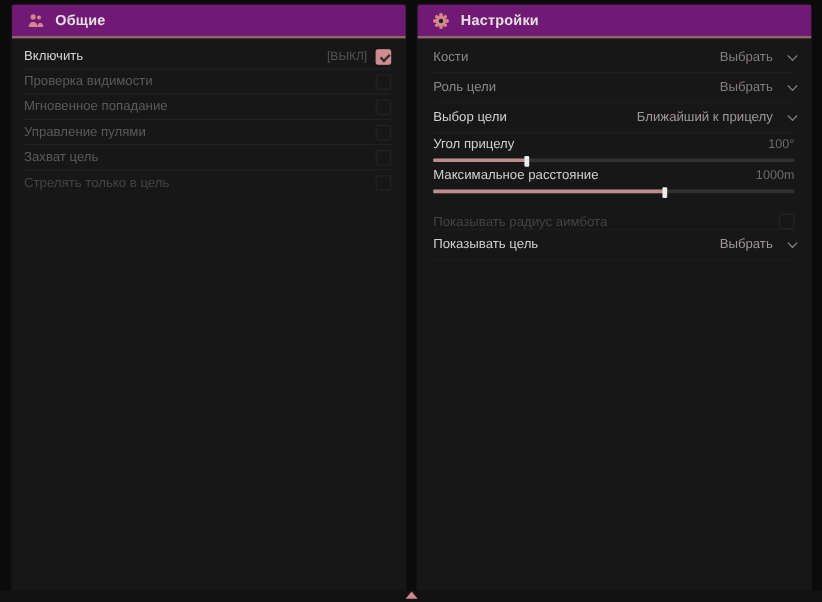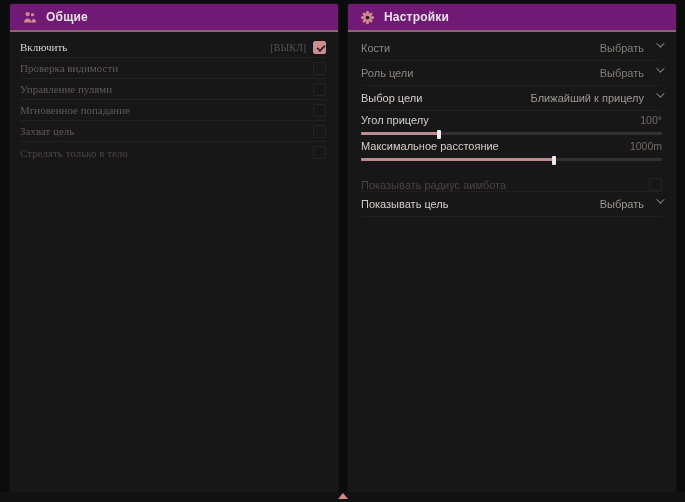--- a/index.html
+++ b/index.html
@@ -39,21 +39,20 @@
   }
   .header-divider{height:2px;flex:0 0 2px;background:var(--header-divider);}
   .panel-body{flex:1;padding:5px 12px 0 10px;}
   .panel.right .panel-body{padding:4px 14px 0 13px;}
 
   
   .trow{
     height:21px;
     display:flex;align-items:center;
     border-bottom:1px solid #222020;
-    font-family:Liberation Serif, serif;
   }
   .trow:last-child{border-bottom:none;}
   .trow .lbl{font-size:11px;color:#5d5959;flex:1;}
   .trow.bright .lbl{color:#d6d2d2;}
   .trow.disabled .lbl{color:#464343;}
   .trow .hint{font-size:10px;color:#565252;margin-right:7px;}
   .cb{
     width:13px;height:13px;border-radius:2px;
     border:1px solid #2f2c2c;position:relative;flex:0 0 13px;
   }
@@ -70,21 +69,21 @@
   .cb.dim{border-color:#262323;}
 
   
   .drow{
     height:25px;
     display:flex;align-items:center;justify-content:space-between;
     border-bottom:1px solid #201e1e;
   }
   .drow .lbl{font-size:11px;color:#8c8686;}
   .drow.bright .lbl{color:#d3cfcf;}
-  .dropdown{display:flex;gap:12px;cursor:pointer;}
+  .dropdown{display:flex;align-items:center;gap:12px;cursor:pointer;}
   .dropdown .val{font-size:11px;color:#847e7e;}
   .drow.bright .dropdown .val{color:#9e9898;}
   .chev{
     width:6px;height:6px;
     border-right:1.5px solid #8a8484;border-bottom:1.5px solid #8a8484;
     transform:rotate(45deg) translateY(-2px);
   }
   .srow{
     padding-top:3px;height:26px;
     display:flex;flex-direction:column;justify-content:center;gap:4px;
@@ -143,36 +142,36 @@
         <span class="hint">[ВЫКЛ]</span>
         <span class="cb checked"></span>
       </div>
 
       <div class="trow">
         <span class="lbl">Проверка видимости</span>
         <span class="cb dim"></span>
       </div>
 
       <div class="trow">
+        <span class="lbl">Мгновенное попадание</span>
+        <span class="cb dim"></span>
+      </div>
+
+      <div class="trow">
         <span class="lbl">Управление пулями</span>
         <span class="cb dim"></span>
       </div>
 
       <div class="trow">
-        <span class="lbl">Мгновенное попадание</span>
-        <span class="cb dim"></span>
-      </div>
-
-      <div class="trow">
         <span class="lbl">Захват цель</span>
         <span class="cb dim"></span>
       </div>
 
       <div class="trow disabled">
-        <span class="lbl">Стрелять только в тело</span>
+        <span class="lbl">Стрелять только в цель</span>
         <span class="cb dim"></span>
       </div>
 
     </div>
   </div>
 
   <div class="panel right">
     <div class="panel-header">
       <span class="hicon">
         <svg viewBox="0 0 24 24" width="15" height="15">

